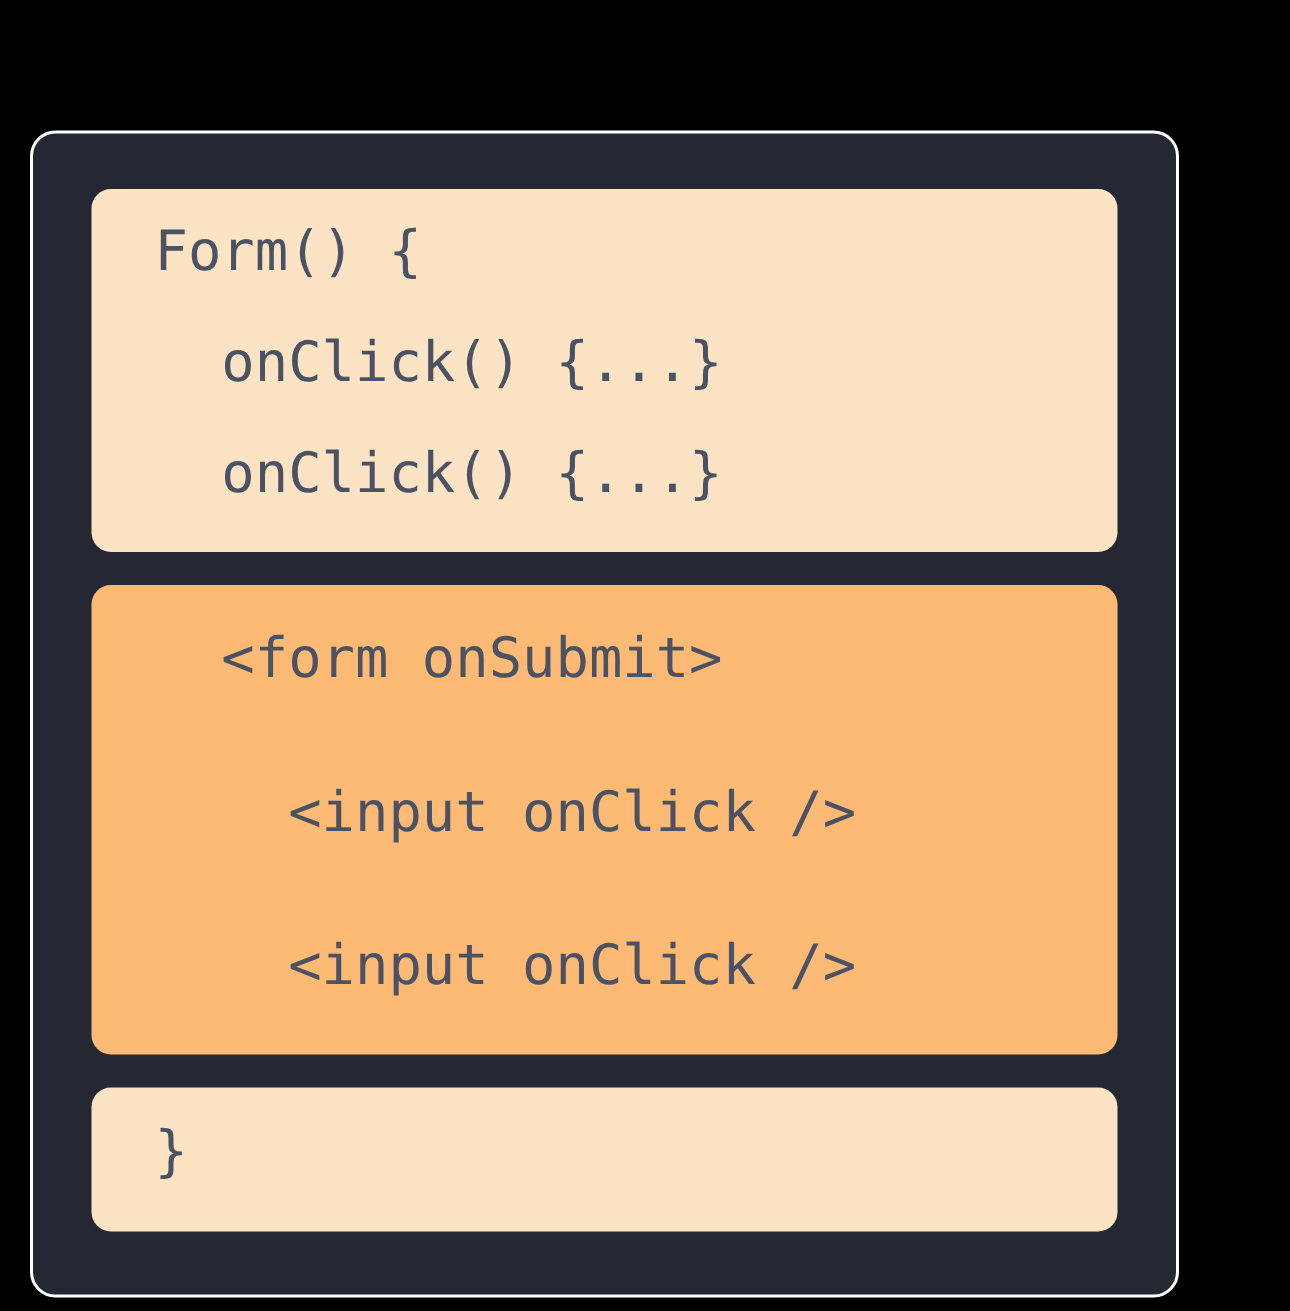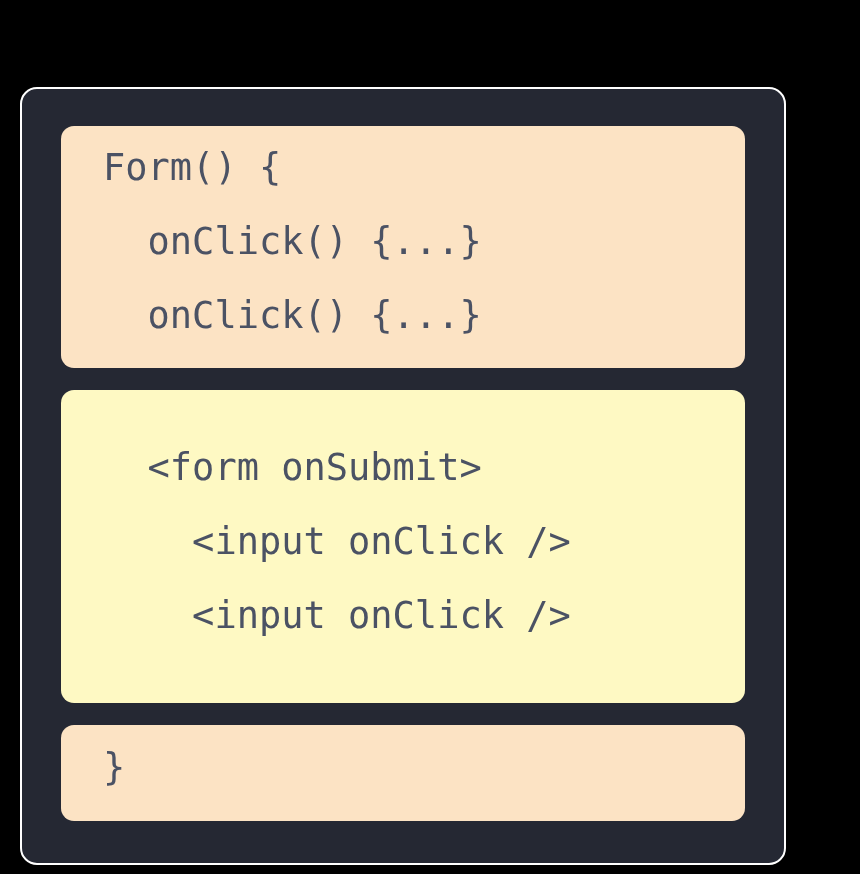--- a/index.html
+++ b/index.html
@@ -42,21 +42,21 @@
   
   .code-panel {
     box-sizing: border-box;
     border-radius: 13px;
     padding: 12px 0 22px 0;
     display: flex;
     flex-direction: column;
     justify-content: center;
   }
   .panel-peach   { background: #FCE3C4; }
-  .panel-lavender{ background: #fef9c3; }
+  .panel-lavender{ background: #fdba74; justify-content: space-between; }
 
   .code-line {
     font-family: "DejaVu Sans Mono", "Liberation Mono", monospace;
     font-size: 37px;
     line-height: 74px;
     color: #4B5264;
     white-space: pre;
     padding-left: 42px;
     letter-spacing: 0px;
   }

